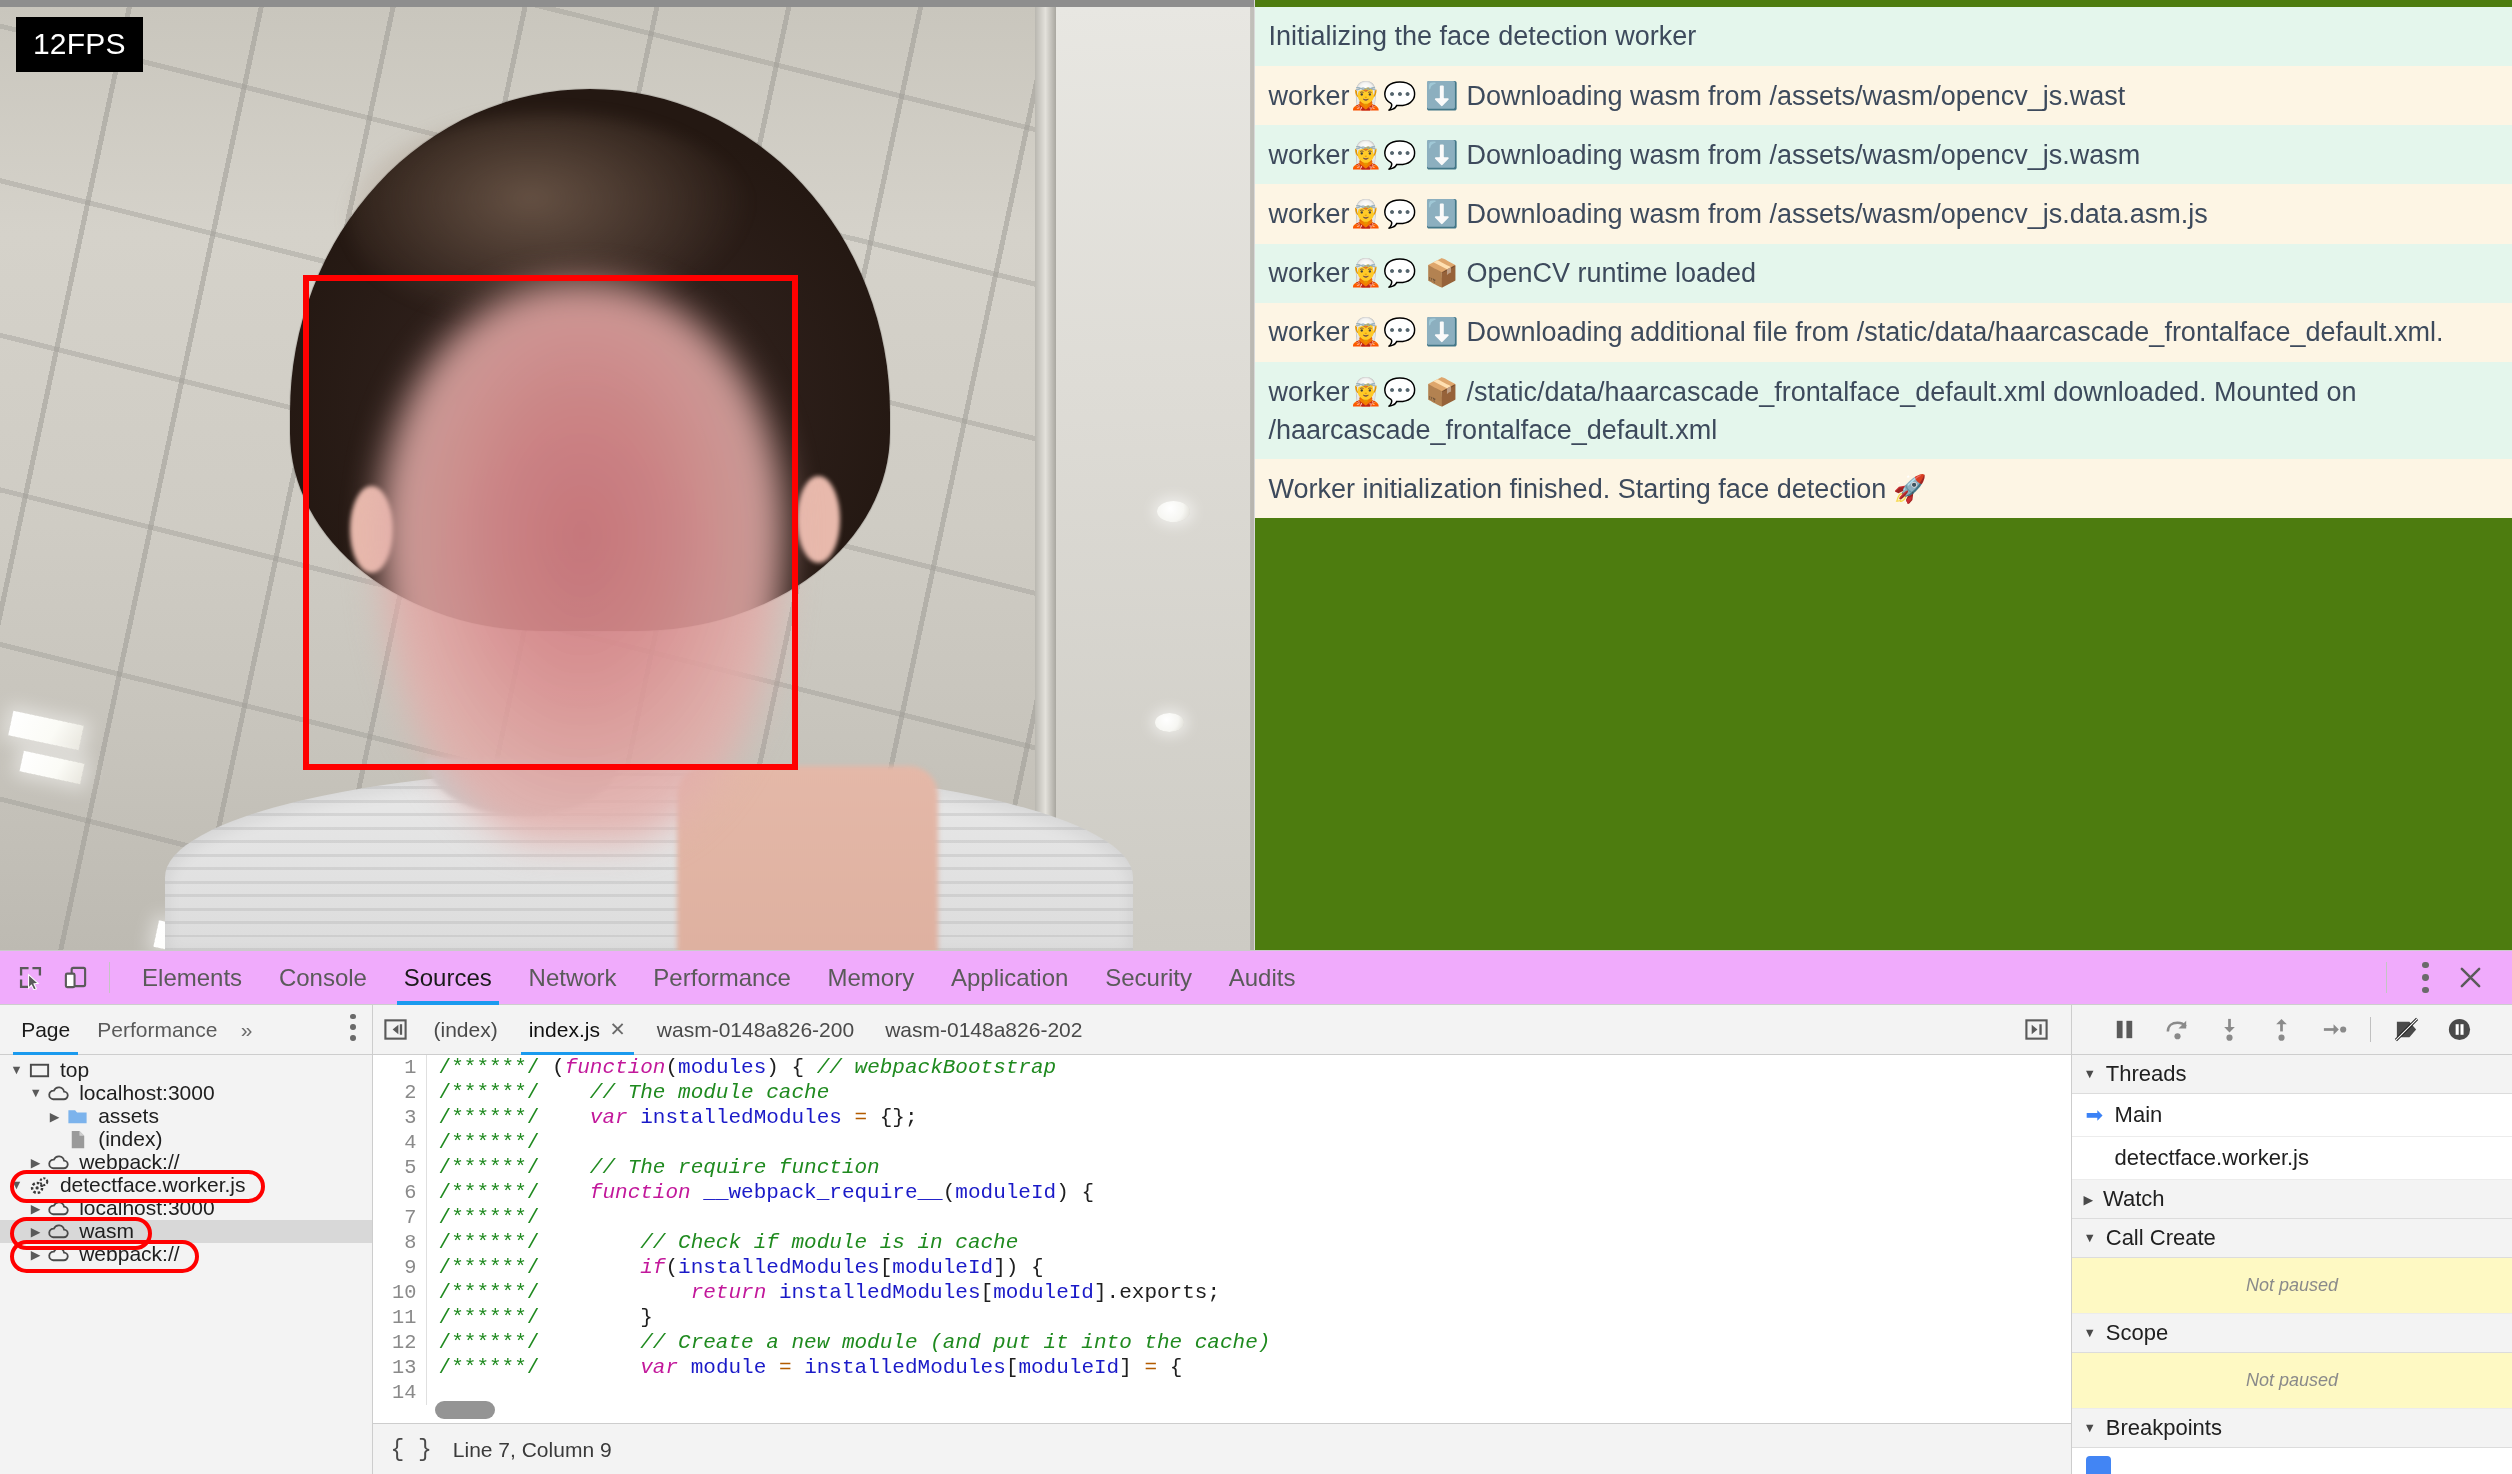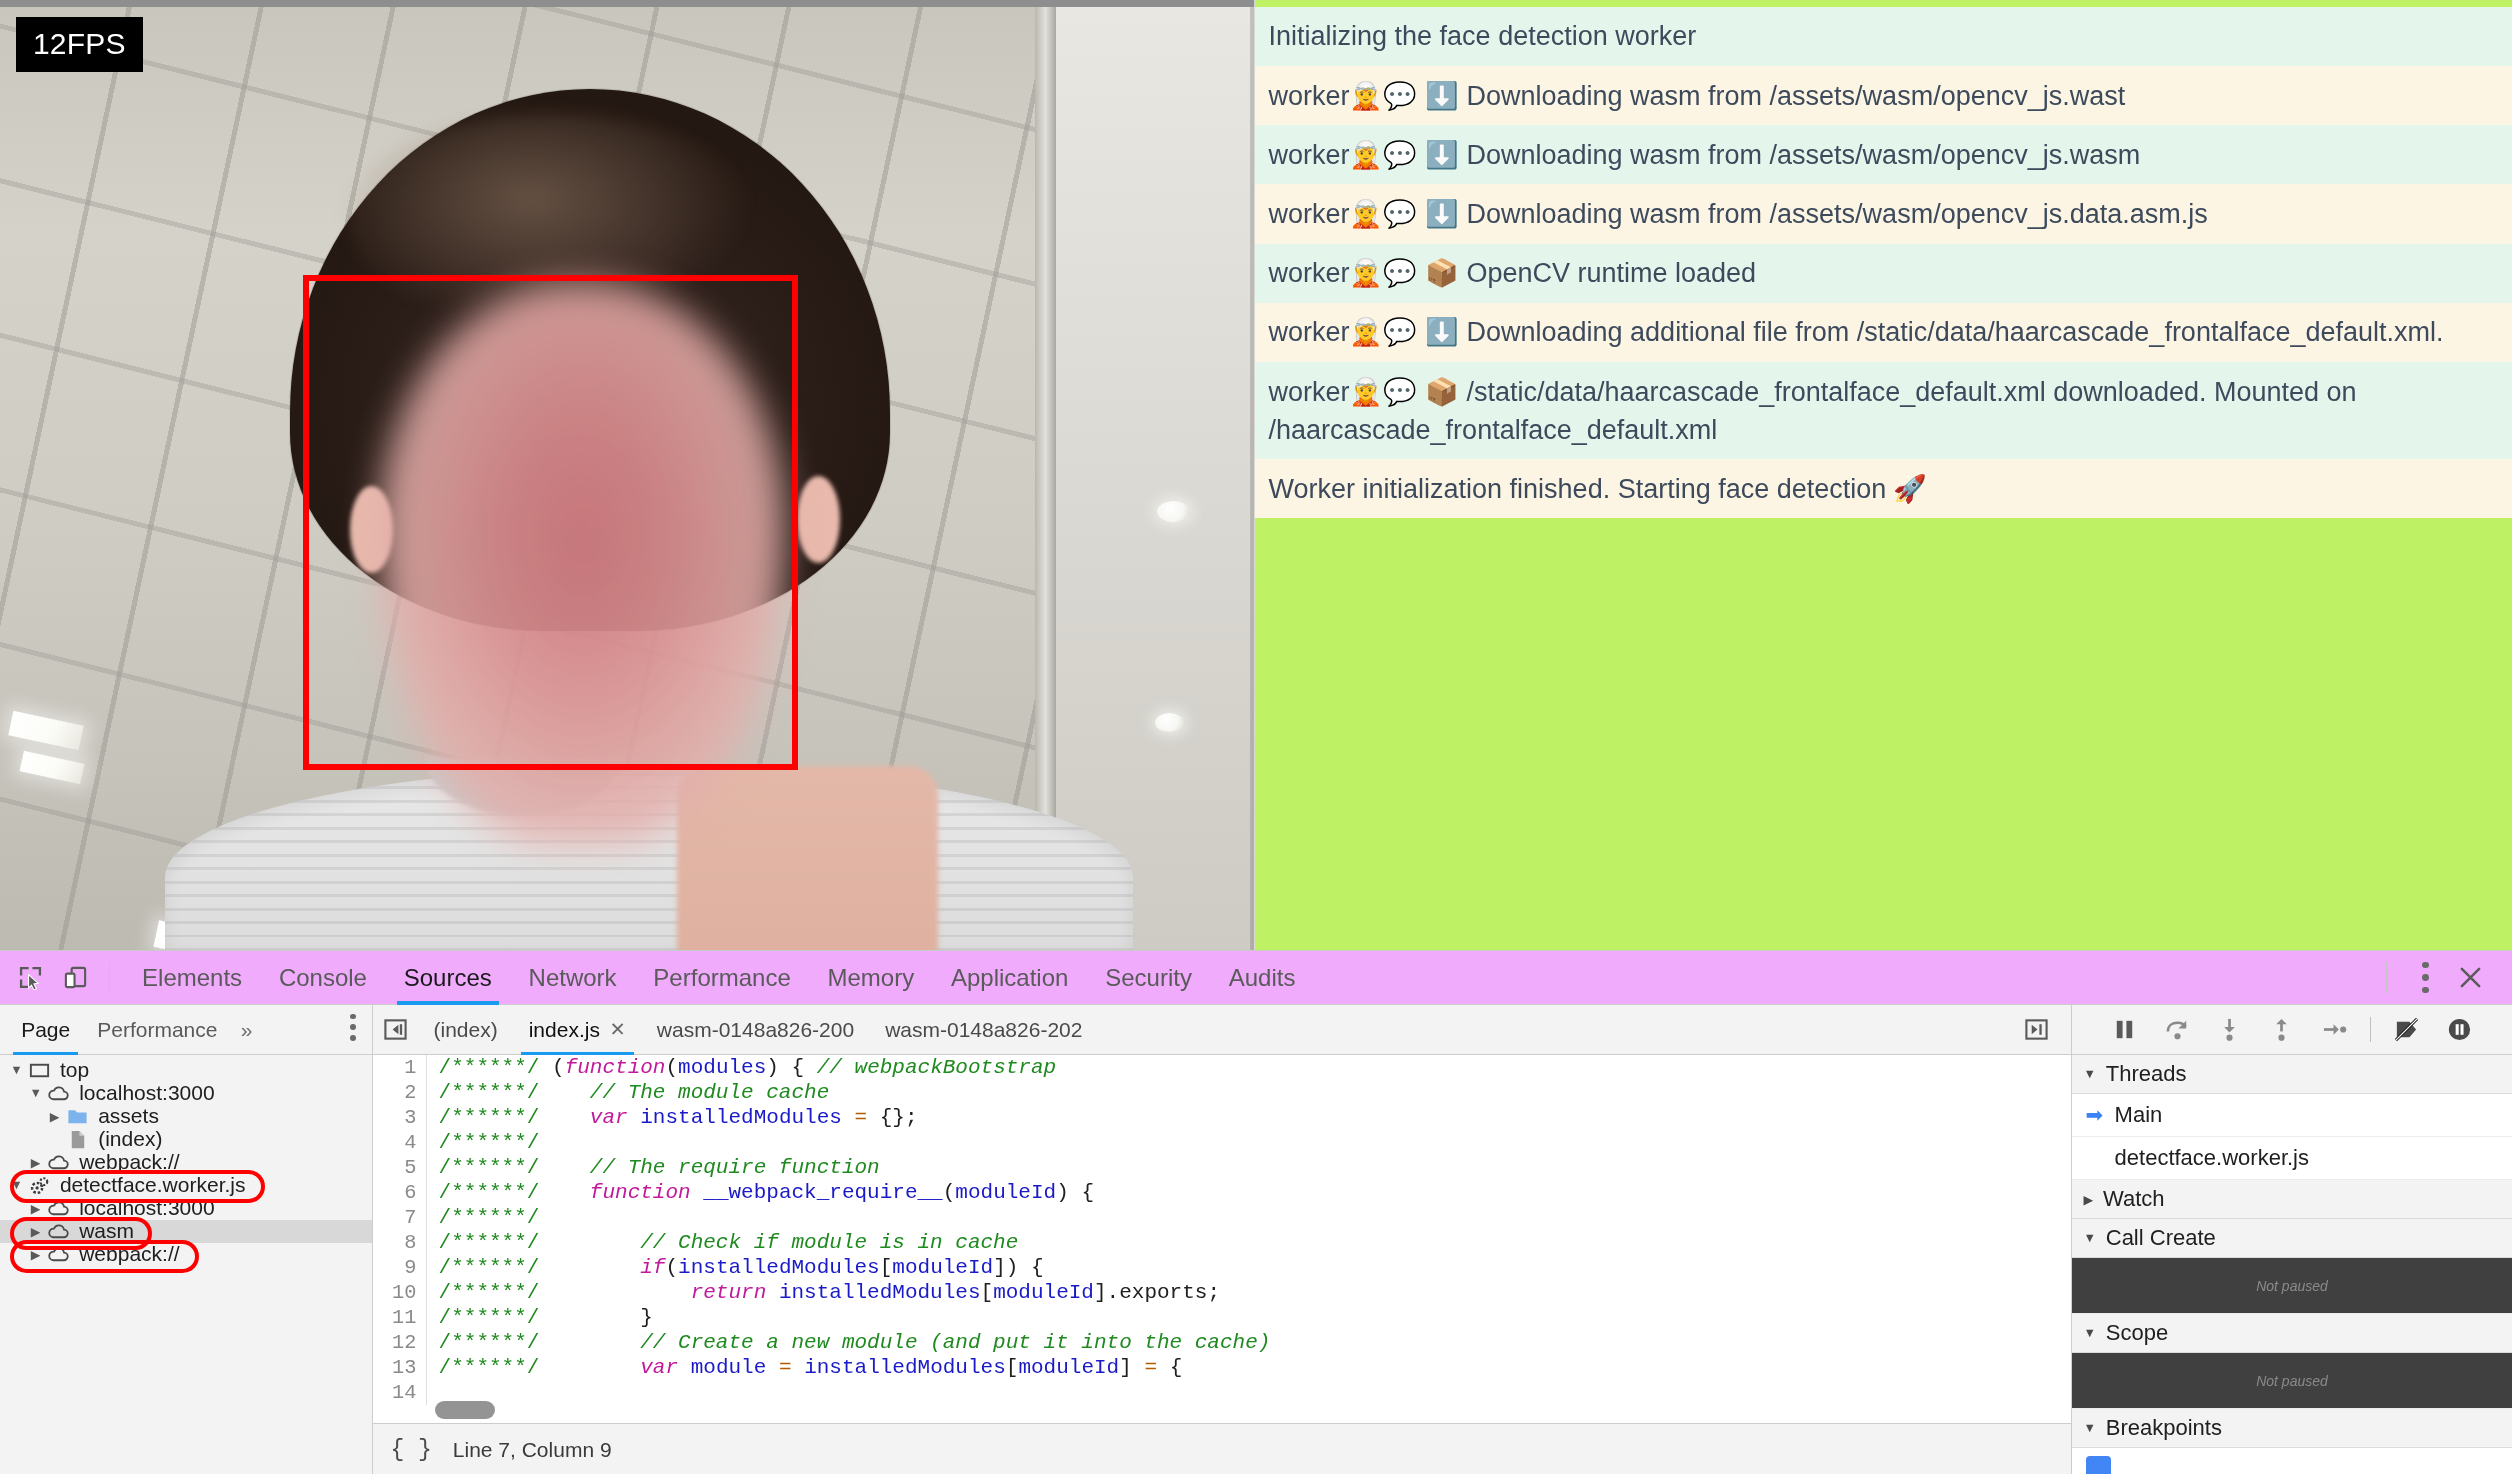--- a/index.html
+++ b/index.html
@@ -131,21 +131,21 @@
     padding: 11.6px 17.4px 13.5px 17.4px;
     letter-spacing: 0.2px;
     font-family: "Liberation Sans", sans-serif;
   }
 
   
   .log-panel {
     position: relative;
     flex: 1 1 auto;
     height: 950px;
-    background: #bef264;
+    background: #4d7c0f;
     border-left: 1px solid #d8d8d8;
     padding-top: 6.8px;
     overflow: hidden;
   }
   .log-row {
     padding: 10.6px 13.5px 10.6px 13.5px;
     font-size: 27px;
     line-height: 38px;
     color: #3d4a5c;
     font-family: "Liberation Sans", sans-serif;
@@ -331,22 +331,22 @@
   }
   .dbg-head .tw { font-size:12.6px; color:#4a4a4a; }
   .dbg-item {
     height: 43px; display:flex; align-items:center; gap:9.7px;
     padding-left: 13.5px; font-size: 22px; color:#202020;
     border-bottom:1px solid #ececec; background:#ffffff;
   }
   .dbg-item .bullet-arrow { color:#3b82f6; font-size:21px; width:19.4px; }
   .dbg-empty {
     height: 56px; display:flex; align-items:center; justify-content:center;
-    font-size: 14px; color:#8a8a8a; font-style: italic;
-    background:#404040; border-bottom:1px solid #ececec;
+    font-size: 18px; color:#8a8a8a; font-style: italic;
+    background:#fef9c3; border-bottom:1px solid #ececec;
   }
   .bp-row { display:flex; align-items:center; gap:9.7px; padding:7.7px 0 0 13.5px; }
   .bp-chk { width:25px; height:25px; border-radius:3.9px; background:#4285f4; }
 </style>
 </head>
 <body>
 
 <div id="app">
 
   <div class="page-area">

